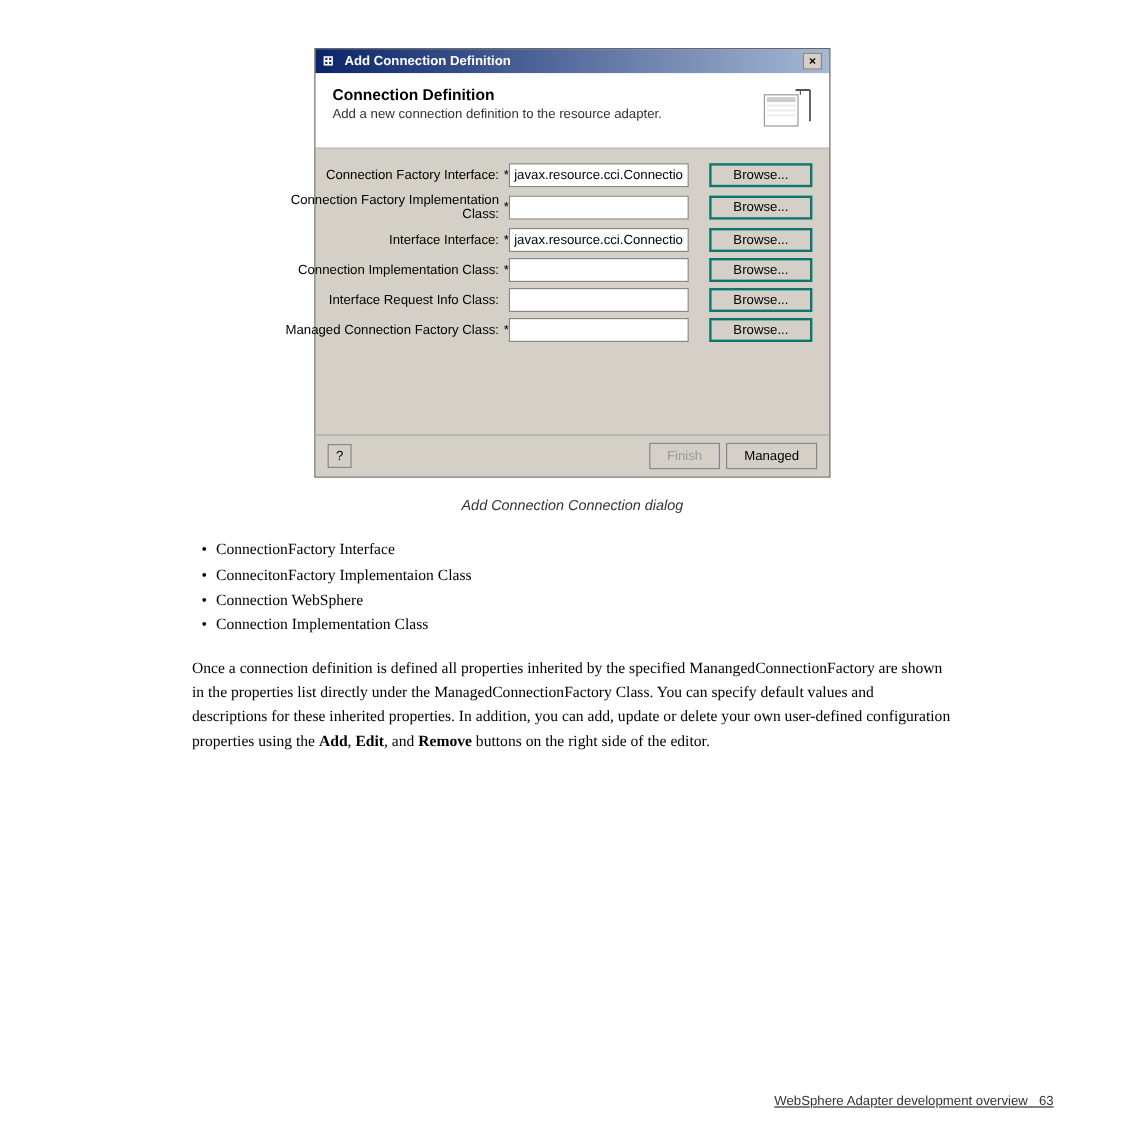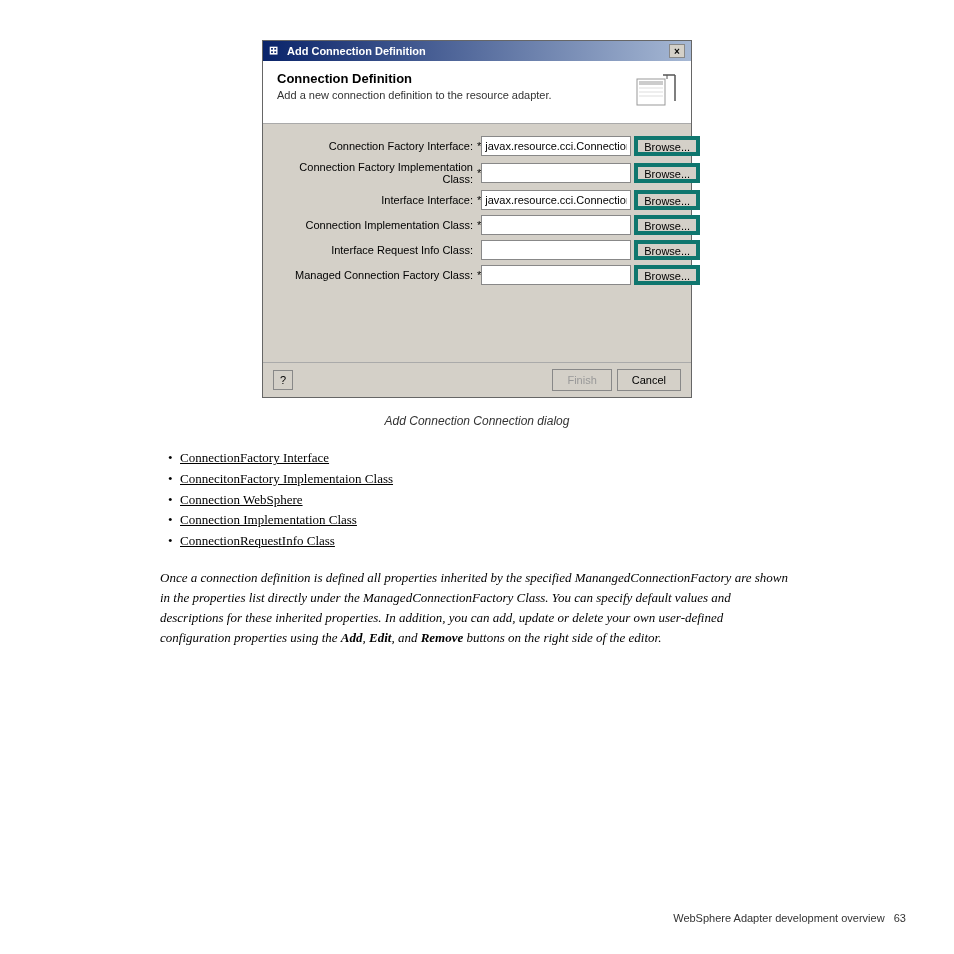--- a/index.html
+++ b/index.html
@@ -87,20 +87,21 @@
 
     .dialog-body {
       padding: 12px 14px;
       background: #d4d0c8;
     }
 
     .form-row {
       display: flex;
       align-items: center;
       margin-bottom: 5px;
+      justify-content: flex-end;
     }
 
     .form-label {
       width: 200px;
       font-size: 11px;
       text-align: right;
       padding-right: 4px;
       flex-shrink: 0;
     }
 
@@ -112,25 +113,25 @@
     .form-input {
       flex: 1;
       height: 20px;
       border: 1px solid #888;
       background: #fff;
       font-size: 11px;
       padding: 1px 3px;
     }
 
     .browse-btn {
-      margin-left: 3px;
-      padding: 1px 6px;
+      margin-left: 17px;
+      padding: 1px 18px;
       height: 20px;
       background: #d4d0c8;
-      border: 4px solid #0f766e;
+      border: 2px solid #0f766e;
       font-size: 11px;
       cursor: pointer;
       white-space: nowrap;
     }
 
     .dialog-footer-area {
       height: 60px;
       background: #d4d0c8;
     }
 
@@ -191,51 +192,50 @@
     }
 
     .body-text strong {
       font-weight: bold;
     }
 
     .bullet-list {
       list-style: none;
       margin-bottom: 16px;
       padding-left: 0;
-      text-decoration: underline;
     }
 
     .bullet-list li {
       font-size: 13px;
       line-height: 1.6;
       padding-left: 20px;
       position: relative;
     }
 
     .bullet-list li::before {
       content: "•";
       position: absolute;
       left: 8px;
     }
 
     .para {
       font-size: 13px;
       line-height: 1.55;
       margin-bottom: 12px;
-      font-style: italic;
     }
 
     
     .page-footer {
       position: absolute;
       bottom: 30px;
-      right: 48px;
+      right: 76px;
       font-size: 11px;
       color: #333;
       font-family: Arial, Helvetica, sans-serif;
+      text-decoration: underline;
     }
 
     
     .header-decoration {
       position: relative;
       width: 42px;
       height: 42px;
     }
   </style>
 </head>
@@ -311,34 +311,33 @@
         <button class="browse-btn">Browse...</button>
       </div>
     </div>
 
     <div class="dialog-footer-area"></div>
 
     <div class="dialog-footer">
       <button class="help-btn">?</button>
       <div class="footer-btns">
         <button class="finish-btn">Finish</button>
-        <button class="cancel-btn">Cancel</button>
+        <button class="cancel-btn">Managed</button>
       </div>
     </div>
   </div>
 
   <p class="caption">Add Connection Connection dialog</p>
 
 
   <ul class="bullet-list">
     <li>ConnectionFactory Interface</li>
     <li>ConnecitonFactory Implementaion Class</li>
     <li>Connection WebSphere</li>
     <li>Connection Implementation Class</li>
-    <li>ConnectionRequestInfo Class</li>
   </ul>
 
   <p class="para">
     <span>Once a connection definition is defined all properties inherited by the specified ManangedConnectionFactory are shown in the properties list directly under the ManagedConnectionFactory Class. You can specify default values and descriptions for these inherited properties. In addition, you can add, update or delete your own user-defined configuration properties using the </span><strong>Add</strong><span>, </span><strong>Edit</strong><span>, and </span><strong>Remove</strong><span> buttons on the right side of the editor.</span>
   </p>
 
 </div>
 
 <div class="page-footer">
   <span>WebSphere Adapter development overview</span>&nbsp;&nbsp;&nbsp;<span>63</span>

